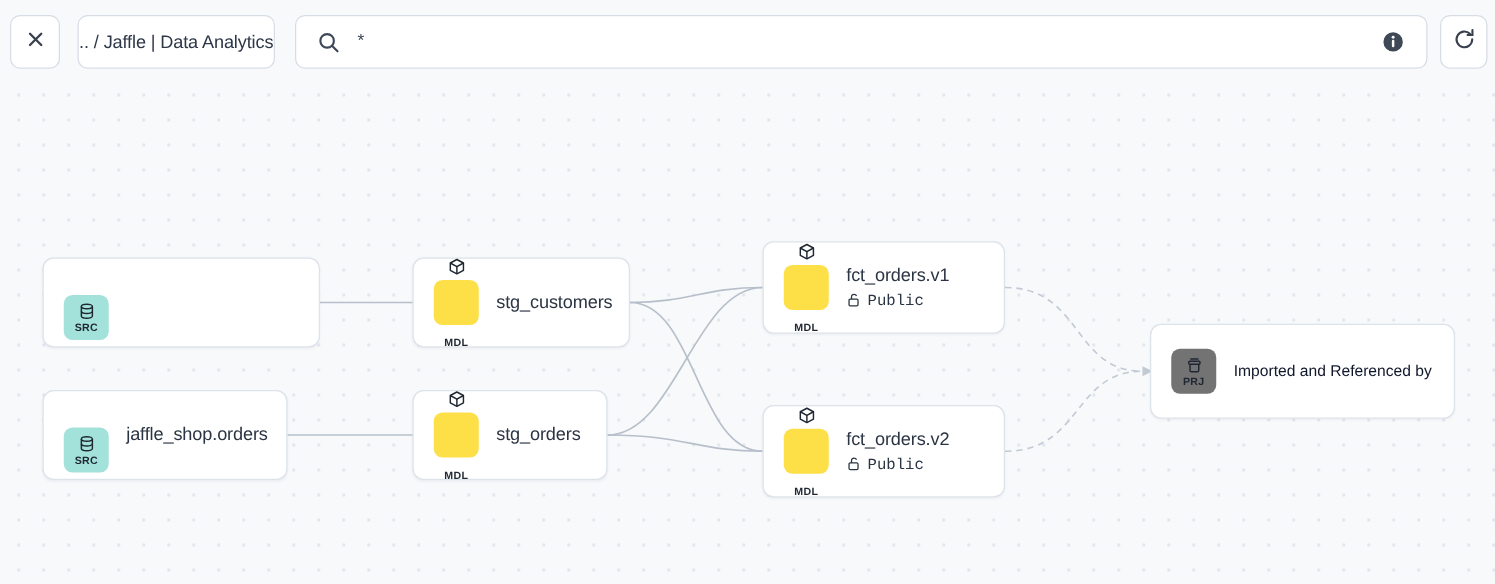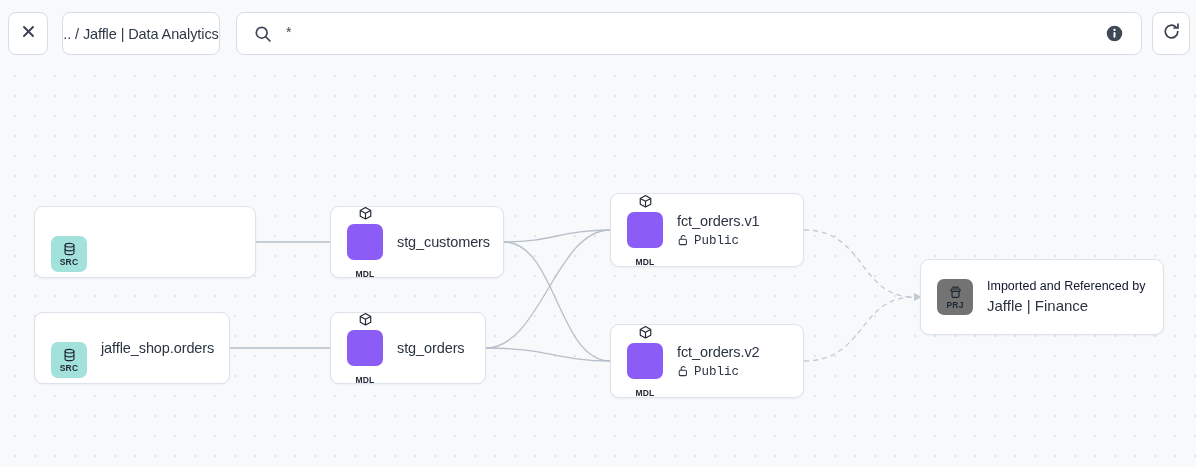--- a/index.html
+++ b/index.html
@@ -153,21 +153,21 @@
   .badge svg { display: block; }
   .badge-label {
     font-size: 8.5px;
     font-weight: 700;
     letter-spacing: 0.2px;
     color: #1f2733;
     margin-top: 1px;
     line-height: 1;
   }
   .badge-src { background: #a3e2da; margin-top: 24px; }
-  .badge-mdl { background: #8b5cf6; gap: 48px; }
+  .badge-mdl { background: #fde047; gap: 48px; }
   .badge-prj { background: #737373; }
 
   .node-text {
     display: flex;
     flex-direction: column;
     justify-content: center;
     min-width: 0;
   }
   .node-title {
     font-size: 14.5px;
@@ -400,18 +400,17 @@
           <svg width="15" height="15" viewBox="0 0 16 16" fill="none" stroke="#1f2733" stroke-width="1.25" stroke-linejoin="round">
             <path d="M4.5,2.3 H11.5"></path>
             <rect x="3.2" y="4.3" width="9.6" height="2.5" rx="0.8"></rect>
             <path d="M4.3,6.8 V12.1 C4.3,12.7 4.8,13.2 5.4,13.2 H10.6 C11.2,13.2 11.7,12.7 11.7,12.1 V6.8"></path>
           </svg>
         </span>
         <span class="badge-label">PRJ</span>
       </div>
       <div class="node-text">
         <span class="node-eyebrow">Imported and Referenced by</span>
-        <span class="node-strong">Jaffle | Finance</span>
       </div>
     </div>
 
   </div>
 </div>
 
 </body></html>

